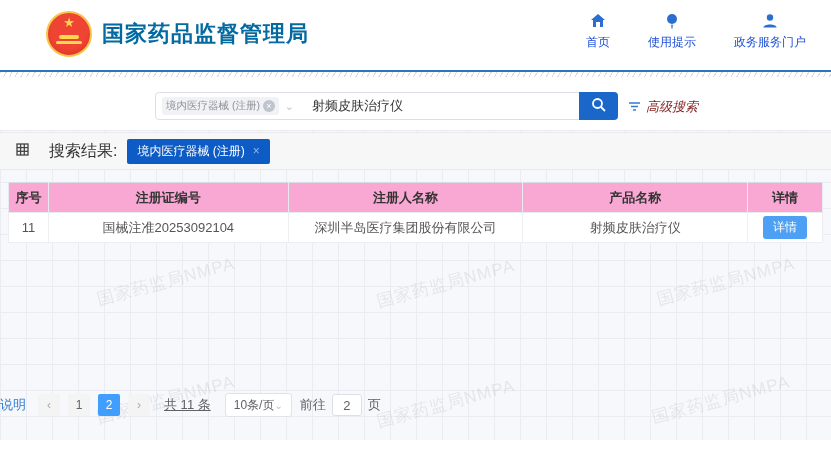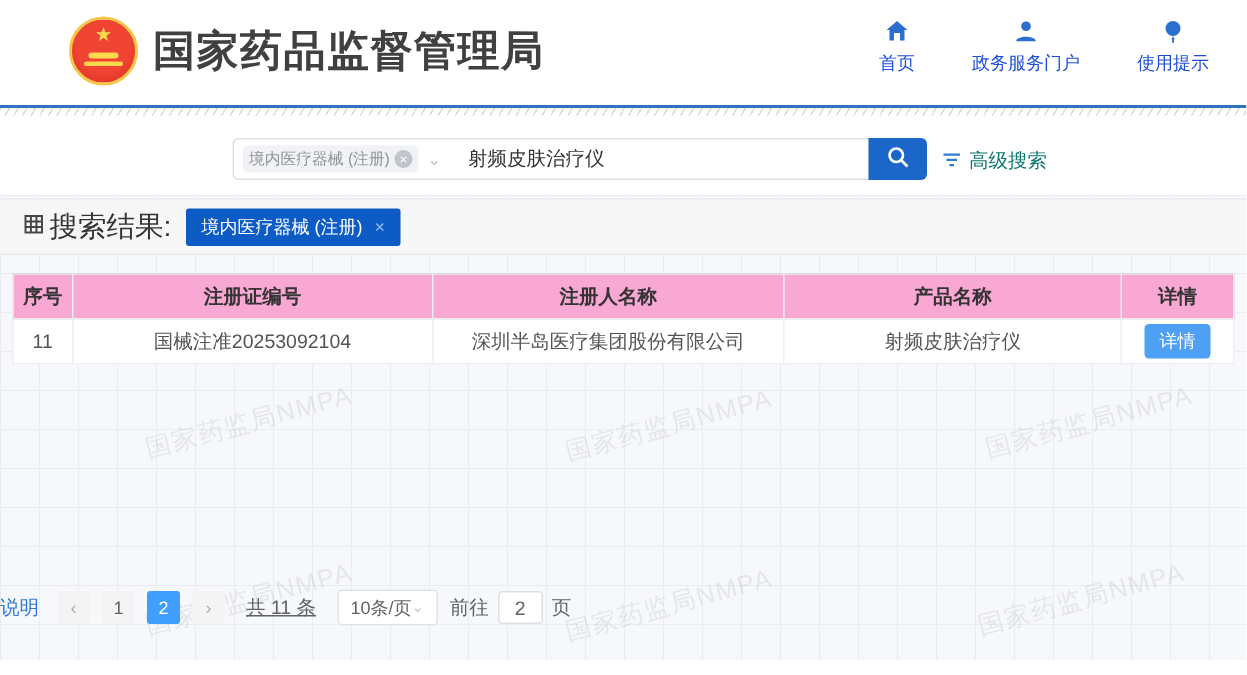--- a/index.html
+++ b/index.html
@@ -12,21 +12,21 @@
   .emblem { position:relative; width:46px; height:46px; border-radius:50%;
             background:radial-gradient(circle at 50% 42%, #ef4433 55%, #d8281b 100%);
             border:2px solid #f6c64a; flex:0 0 auto; }
   .emblem .star { position:absolute; left:0; right:0; top:3px; text-align:center;
                   color:#ffd94d; font-size:13px; line-height:13px; }
   .emblem .gate { position:absolute; left:50%; top:22px; width:20px; height:4px; margin-left:-10px;
                   background:#ffd94d; border-radius:2px; }
   .emblem .gate2 { position:absolute; left:50%; top:28px; width:26px; height:3px; margin-left:-13px;
                   background:#ffd94d; border-radius:2px; }
   .brand-text { margin-left:10px; }
-  .brand-title { color:#404040; font-size:28px; font-weight:bold; letter-spacing:1px; line-height:26px; }
+  .brand-title { color:#0369a1; font-size:22px; font-weight:bold; letter-spacing:1px; line-height:26px; }
   .brand-sub { color:#2f72b8; font-size:10.5px; margin-top:2px; }
 
   .app-title { position:absolute; left:272px; top:23px; display:flex; align-items:center; gap:5px;
                color:#333; font-size:17px; }
   .app-title svg { display:block; }
 
   .top-nav { position:absolute; right:25px; top:12px; display:flex; gap:38px; }
   .nav-item { display:flex; flex-direction:column; align-items:center; gap:4px; cursor:pointer; }
   .nav-item .nav-label { color:#1d4ed8; font-size:12px; white-space:nowrap; }
   .nav-item svg { display:block; }
@@ -46,35 +46,35 @@
       font-size:9px; line-height:12px; text-align:center; display:inline-block; }
   .cat-select .chev { margin-left:auto; color:#c0c4cc; font-size:11px; }
   .search-input { position:absolute; left:300px; top:0; width:280px; height:28px;
       border:1px solid #dcdfe6; border-left:none; border-radius:0; background:#fff;
       font-size:13px; color:#333; padding:0 12px; outline:none;
       font-family:"Liberation Sans","DejaVu Sans",sans-serif; }
   .search-btn { position:absolute; left:579px; top:0; width:39px; height:28px;
       background:#1a66c9; border:none; border-radius:0 4px 4px 0; cursor:pointer;
       display:flex; align-items:center; justify-content:center; }
   .adv-link { position:absolute; left:628px; top:6px; display:flex; align-items:center; gap:5px;
-      color:#0f766e; font-size:13px; cursor:pointer; text-decoration:none; }
+      color:#7f1d1d; font-size:13px; cursor:pointer; text-decoration:none;font-style:italic; }
 
   
   .content { position:absolute; left:0; top:130px; width:831px; height:310px;
       background-color:#f7f8fb;
       background-image:linear-gradient(#eaecf2 1px,transparent 1px),
                        linear-gradient(90deg,#eaecf2 1px,transparent 1px);
       background-size:26px 26px; }
   .watermark { position:absolute; color:rgba(110,120,145,0.14); font-size:17px;
       transform:rotate(-15deg); white-space:nowrap; letter-spacing:1px; pointer-events:none; }
 
   .results-bar { position:absolute; left:0; top:2px; width:831px; height:38px;
       background:#f7f7f8; border-top:1px solid #e8eaee; border-bottom:1px solid #e8eaee;
       display:flex; align-items:center; padding-left:16px; }
-  .results-label { display:flex; align-items:center; gap:4px; color:#333; font-size:19px; }
+  .results-label { display:flex; align-items:center; gap:20px; color:#333; font-size:16px; }
   .results-tag { margin-left:10px; background:#0d5bc5; color:#fff; font-size:12px;
       padding:4px 10px; border-radius:2px; display:flex; align-items:center; gap:8px; cursor:default; }
   .results-tag .tag-close { color:#8fb9ef; font-size:12px; cursor:pointer; }
 
   
   .result-table { position:absolute; left:8px; top:52px; width:815px; border-collapse:collapse;
       background:#fff; font-size:13px; }
   .result-table th { background:#f9a8d4; color:#333; font-weight:bold; height:30px;
       border:1px solid #e9ebf0; border-top:1px solid #d8dce4; text-align:center; }
   .result-table td { background:#fff; color:#555; height:30px; border:1px solid #edeef2;
@@ -124,35 +124,35 @@
         <span>
           <svg width="18" height="18" viewBox="0 0 18 18">
             <path d="M9 2 L16 8 H14 V15 H11 V10 H7 V15 H4 V8 H2 Z" fill="#2a6fd0"></path>
           </svg>
         </span>
         <span class="nav-label">首页</span>
       </div>
       <div class="nav-item">
         <span>
           <svg width="18" height="18" viewBox="0 0 18 18">
-            <circle cx="9" cy="5.5" r="3.2" fill="#2a6fd0"></circle>
-            <path d="M2.5 15.5 C2.5 11.5 15.5 11.5 15.5 15.5 Z" fill="#2a6fd0"></path>
-          </svg>
-        </span>
-        <span class="nav-label">政务服务门户</span>
-      </div>
-      <div class="nav-item">
-        <span>
-          <svg width="18" height="18" viewBox="0 0 18 18">
             <circle cx="9" cy="7" r="5" fill="#2a6fd0"></circle>
             <path d="M9 12 L7.8 14.5 L9 13.8 L10.2 14.5 Z" fill="#2a6fd0"></path>
             <line x1="9" y1="13.5" x2="9" y2="16.5" stroke="#2a6fd0" stroke-width="1.2"></line>
           </svg>
         </span>
         <span class="nav-label">使用提示</span>
+      </div>
+      <div class="nav-item">
+        <span>
+          <svg width="18" height="18" viewBox="0 0 18 18">
+            <circle cx="9" cy="5.5" r="3.2" fill="#2a6fd0"></circle>
+            <path d="M2.5 15.5 C2.5 11.5 15.5 11.5 15.5 15.5 Z" fill="#2a6fd0"></path>
+          </svg>
+        </span>
+        <span class="nav-label">政务服务门户</span>
       </div>
     </div>
   </div>
   <div class="header-rule"></div>
   <div class="header-hatch"></div>
 
   <div class="search-row">
     <div class="cat-select">
       <span class="cat-tag">
         <span>境内医疗器械 (注册)</span>

